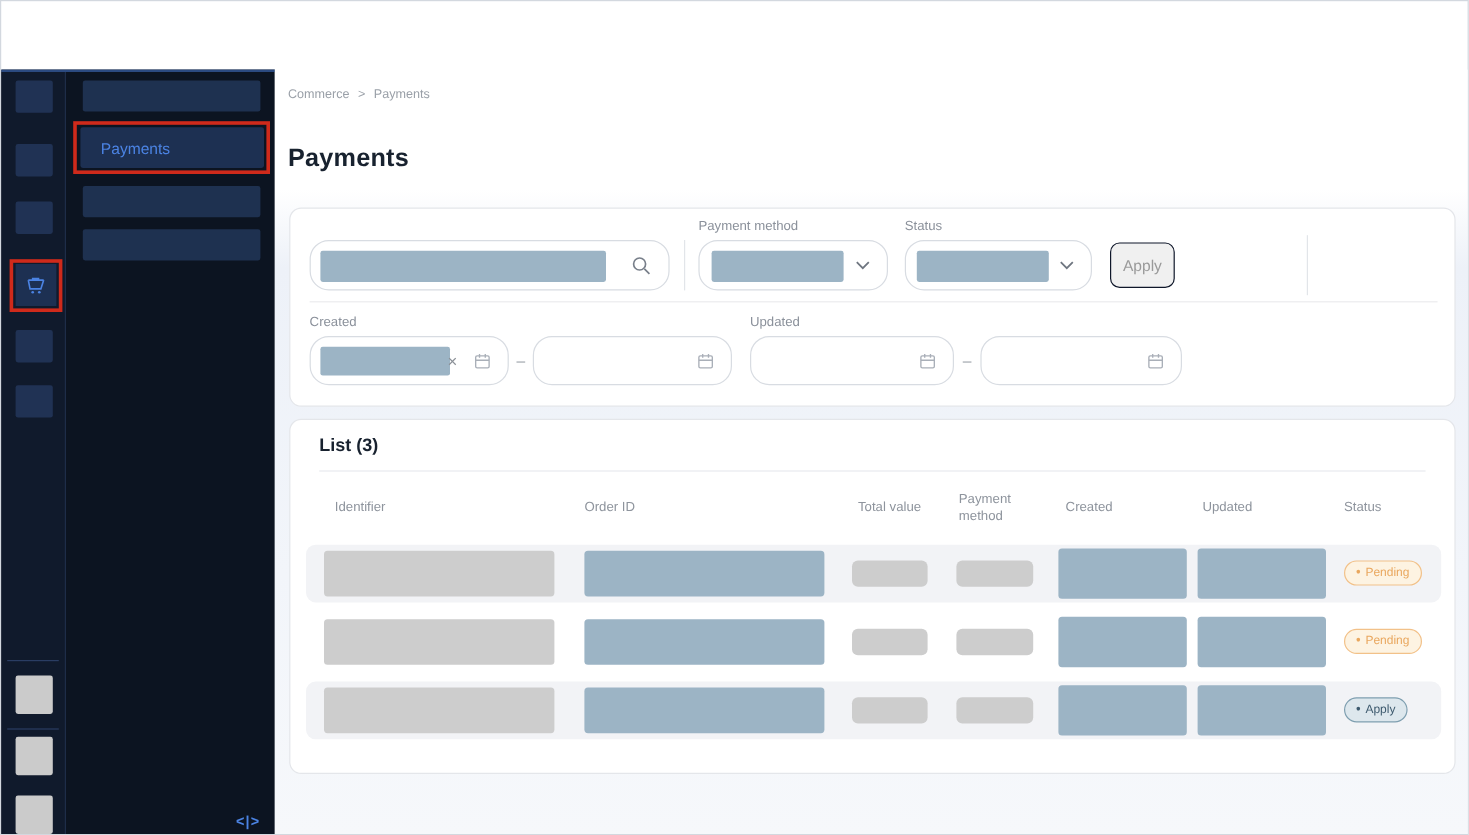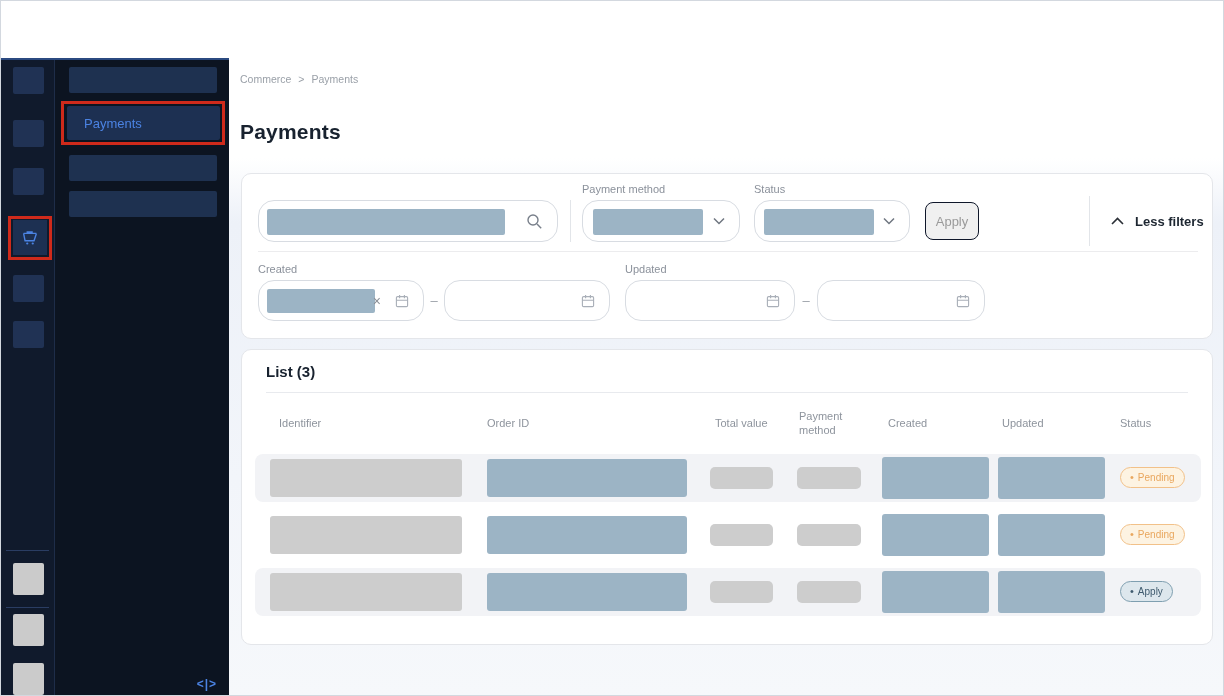--- a/index.html
+++ b/index.html
@@ -159,28 +159,20 @@
               <path d="M2 2.5l5 5 5-5"></path>
             </svg>
         </span>
       </div>
 
       <button class="apply-btn">Apply</button>
 
 
       <div class="vdiv" style="left:847px; top:22px; height:50px;"></div>
 
-      <button class="less-btn">
-        <span>
-          <svg width="15" height="10" viewBox="0 0 15 10" fill="none" stroke="#2a2f36" stroke-width="1.6">
-              <path d="M2 8l5.5-5.5L13 8"></path>
-            </svg>
-        </span>
-        <span>Less filters</span>
-      </button>
 
       <div class="hdiv" style="left:16px; top:77px; width:940px;"></div>
 
       <div class="f-label" style="left:16px; top:89px;">Created</div>
       <div class="inputbox" style="left:16px; top:106px; width:166px; height:41px;">
         <div class="ph-blue" style="position:absolute; left:8px; top:8px; width:108px; height:24px;"></div>
         <span class="xsym" style="position:absolute; right:42px; top:12px;">×</span>
         <span style="position:absolute; right:13px; top:12px;">
           <svg width="16" height="16" viewBox="0 0 20 20" fill="none" stroke="#a9afb8" stroke-width="1.4">
             <rect x="3" y="4.5" width="14" height="12.5" rx="1.5"></rect>

